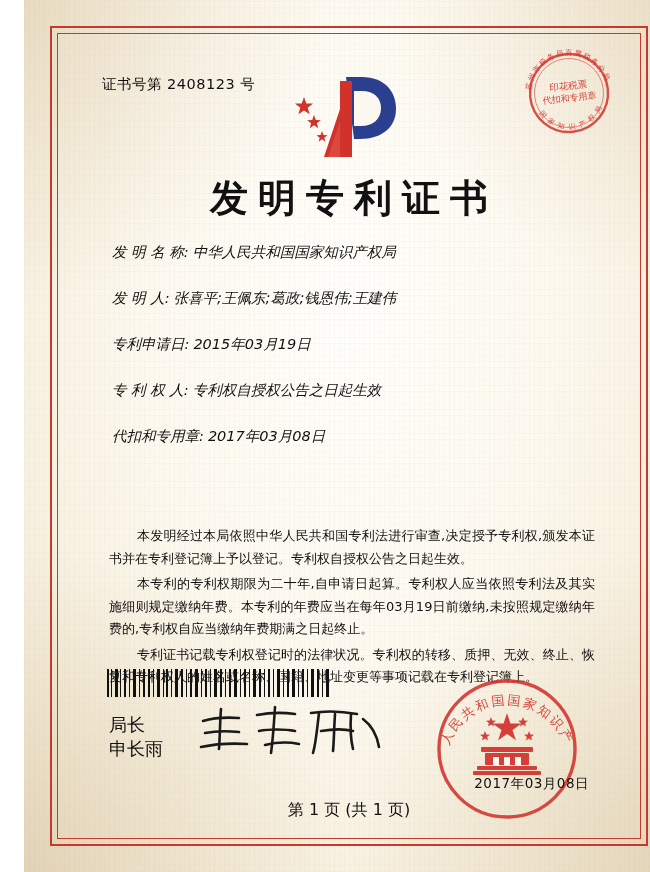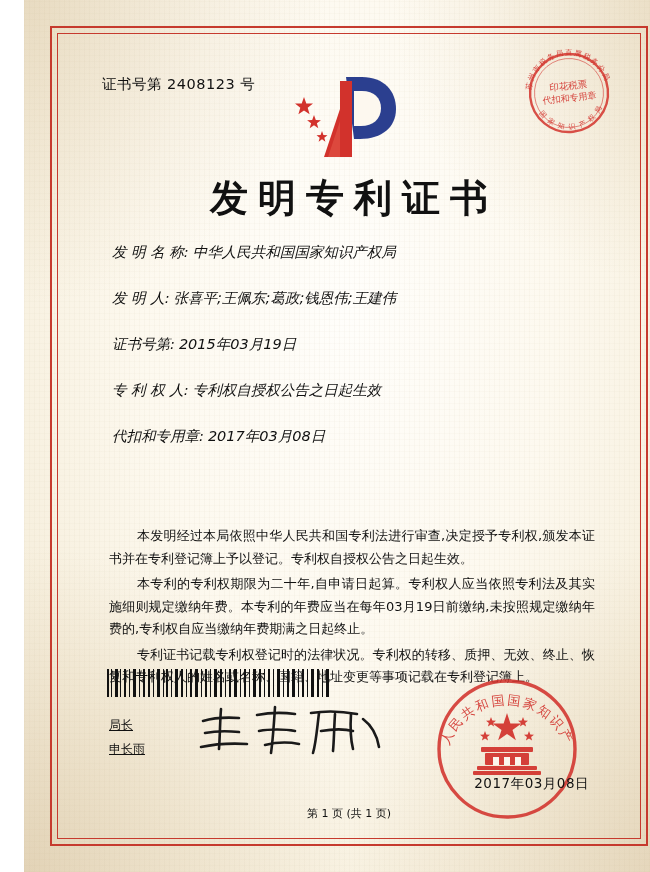--- a/index.html
+++ b/index.html
@@ -164,24 +164,23 @@
     top: 636px;
     width: 222px;
     height: 28px;
   }
 
   
   .sig-block {
     position: absolute;
     left: 52px;
     top: 680px;
-    font-size: 12px;
+    font-size: 18px;
     color: #111;
     line-height: 24px;
-    text-decoration: underline;
   }
   .sig-handwriting {
     position: absolute;
     left: 138px;
     top: 668px;
     width: 200px;
     height: 60px;
   }
 
   
@@ -200,21 +199,21 @@
     color: #111;
     letter-spacing: 0.5px;
   }
 
   .page-footer {
     position: absolute;
     left: 0;
     right: 0;
     bottom: 18px;
     text-align: center;
-    font-size: 11px;
+    font-size: 16px;
     color: #111;
   }
 </style>
 </head>
 <body>
 
 <div class="certificate">
   <div class="paper-texture"></div>
   <div class="corner-shade"></div>
 
@@ -268,21 +267,21 @@
     <div class="fields">
       <div class="field-row">
         <span class="field-label">发 明 名 称:</span>
         <span class="field-value">中华人民共和国国家知识产权局</span>
       </div>
       <div class="field-row">
         <span class="field-label">发 明 人:</span>
         <span class="field-value">张喜平;王佩东;葛政;钱恩伟;王建伟</span>
       </div>
       <div class="field-row">
-        <span class="field-label">证书号第:</span>
+        <span class="field-label">专利申请日:</span>
         <span class="field-value">2015年03月19日</span>
       </div>
       <div class="field-row">
         <span class="field-label">专 利 权 人:</span>
         <span class="field-value">专利权自授权公告之日起生效</span>
       </div>
       <div class="field-row">
         <span class="field-label">代扣和专用章:</span>
         <span class="field-value">2017年03月08日</span>
       </div>

